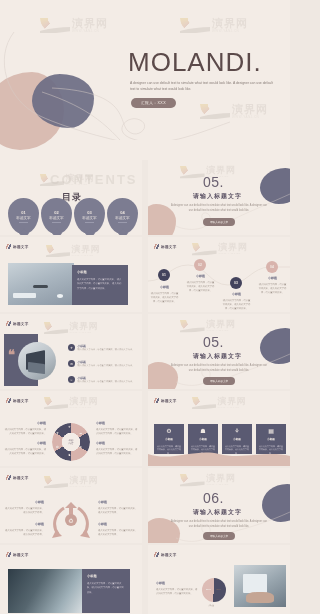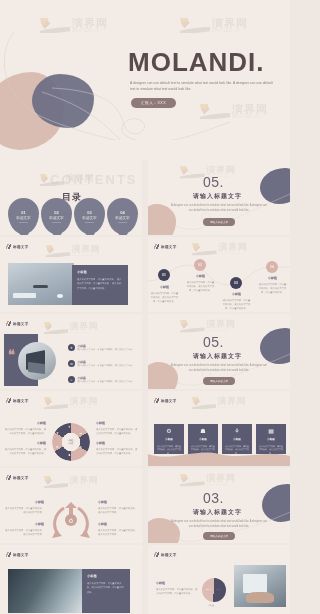--- a/index.html
+++ b/index.html
@@ -31,21 +31,21 @@
   .wm-row{display:flex;align-items:flex-end;gap:2px;}
 
   
   .blob{position:absolute;pointer-events:none;}
   .blob.rose{background:#d9bcb2;}
   .blob.slate{background:#6d6d84;}
   .blob.b1{border-radius:60% 40% 55% 45%/55% 50% 50% 45%;}
   .blob.b2{border-radius:45% 55% 40% 60%/50% 45% 55% 50%;}
 
   
-  .t-title{position:absolute;font-size:26px;letter-spacing:1px;color:#5b4a4a;font-family:"Liberation Sans",sans-serif;font-weight:700;}
+  .t-title{position:absolute;font-size:26px;letter-spacing:1px;color:#5b4a4a;font-family:"Liberation Sans",sans-serif;font-weight:400;}
   .t-sub{position:absolute;font-size:3.4px;line-height:1.9;color:#8a7f7a;width:145px;}
   .t-btn{position:absolute;background:#8e7a78;color:#f6efe9;font-size:3.6px;padding:3px 10px;border-radius:8px;letter-spacing:.5px;}
 
   
   .sl-head{position:absolute;left:6px;top:7px;display:flex;align-items:center;gap:2px;}
   .sl-head .bars{display:inline-block;width:5px;height:5px;background:
      linear-gradient(115deg,transparent 0 18%,#c99a90 18% 38%,transparent 38% 55%,#6d6d84 55% 78%,transparent 78%);}
   .sl-head .tx{font-size:3.6px;color:#5d5361;font-weight:bold;letter-spacing:.3px;}
 
   
@@ -522,21 +522,21 @@
           <div class="arc">
             <i></i>
             <u></u>
           </div>
         <div>
             <div class="cn">演界网</div>
             <div class="en">WWW.YANJ.CN</div>
           </div>
         </div>
     </div>
-    <div class="sec-num" style="left:55px;top:22px;">03.</div>
+    <div class="sec-num" style="left:55px;top:22px;">06.</div>
     <div class="sec-t" style="left:45px;top:40px;">请输入标题文字</div>
     <div class="sec-p" style="left:21px;top:51px;">A designer can use default text to simulate what text would look like. A designer can use default text to simulate what text would look like.</div>
     <div class="sec-btn" style="left:55px;top:64px;">请输入标题文字</div>
   </div>
 
   <div class="slide half left" style="top:545px;height:69px;">
     <div class="sl-head">
       <span class="bars"></span>
       <span class="tx">标题文字</span>
     </div>

